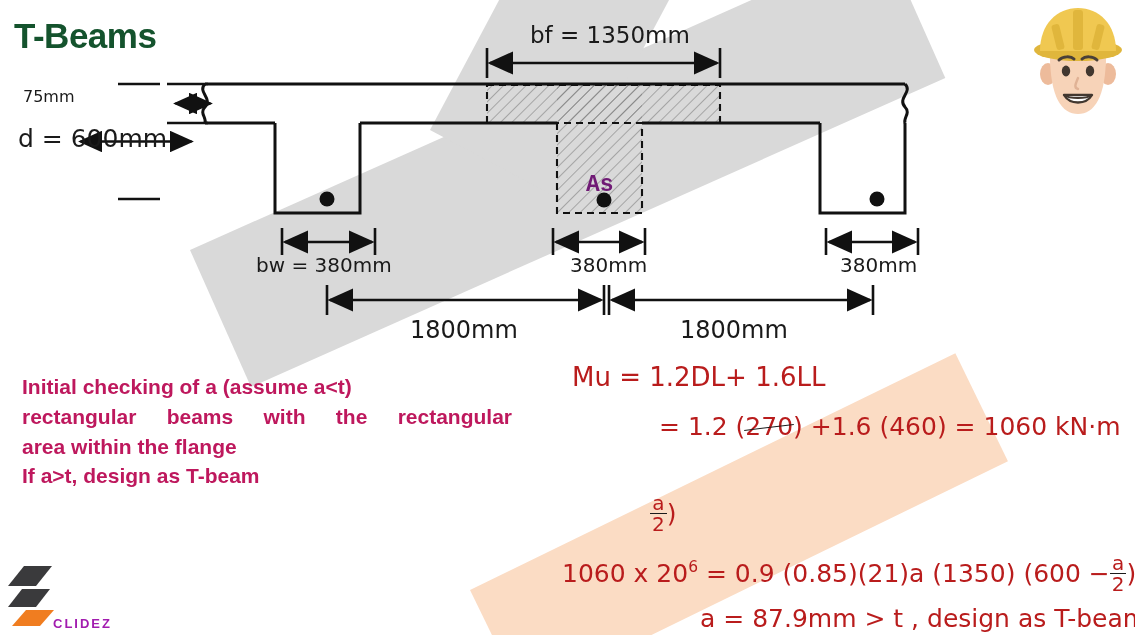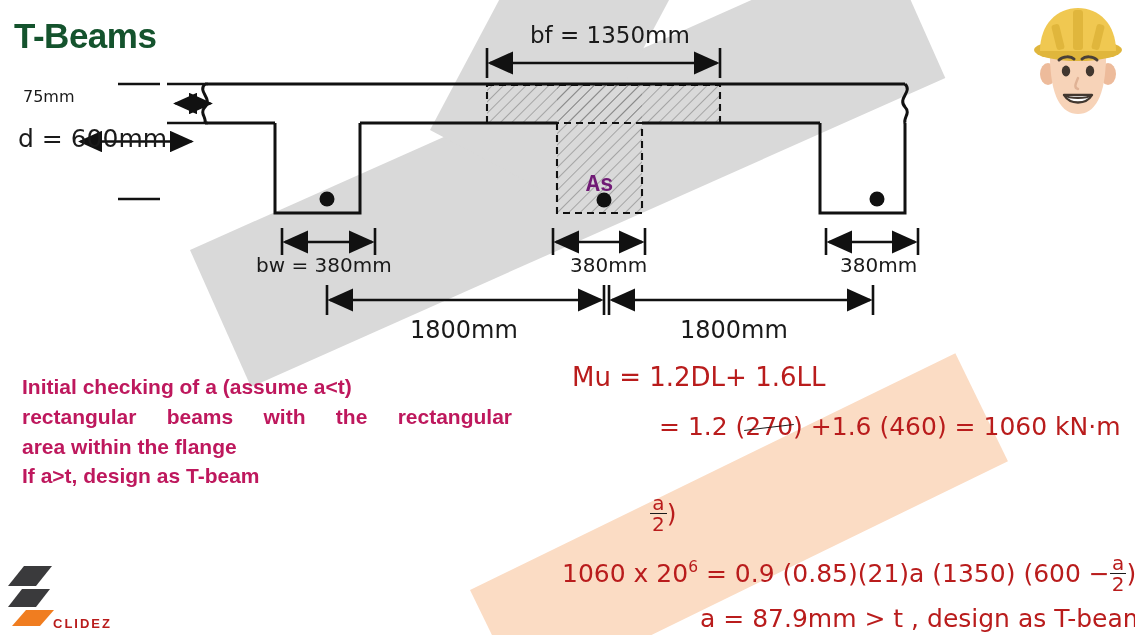--- a/index.html
+++ b/index.html
@@ -160,21 +160,21 @@
     font-weight: bold;
     color: #3a3a3c;
     letter-spacing: -1.5px;
   }
   #logo-sub {
     position: absolute;
     left: 47px;
     top: 56px;
     font-size: 13px;
     letter-spacing: 2px;
-    color: #b91c1c;
+    color: #a21caf;
     font-weight: bold;
   }
 
   
   #avatar {
     position: absolute;
     left: 1028px;
     top: 2px;
     width: 100px;
     height: 118px;

